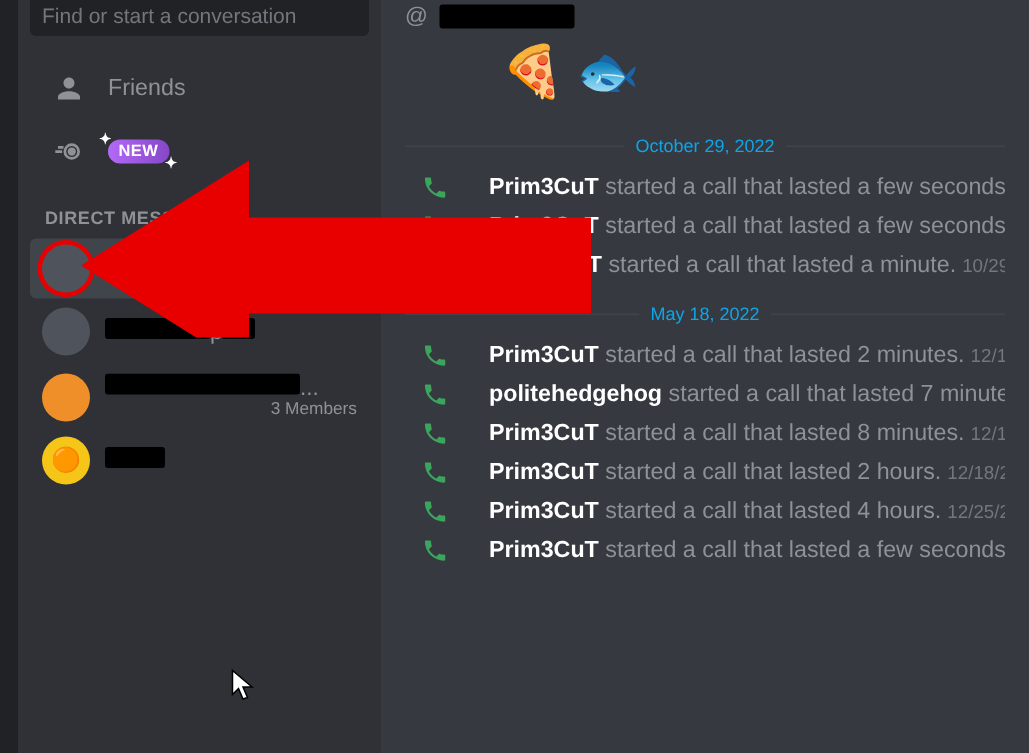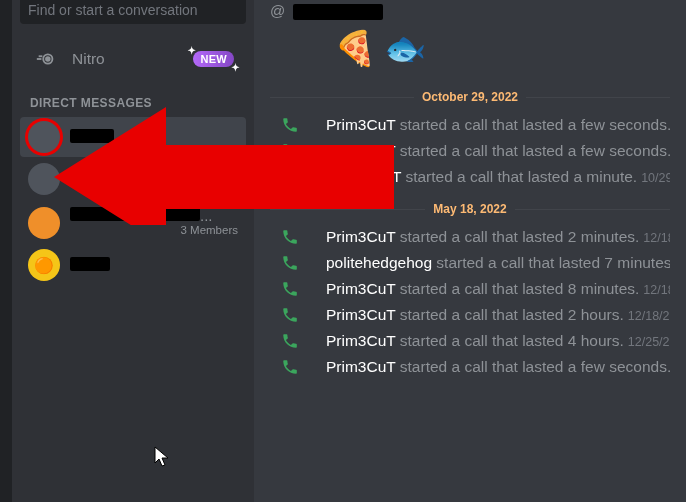--- a/index.html
+++ b/index.html
@@ -143,41 +143,41 @@
   align-items: center;
   margin: 12px 16px 8px 16px;
 }
 .date-divider::before, .date-divider::after {
   content: '';
   flex: 1;
   height: 1px;
   background: #41444a;
 }
 .date-divider span {
-  color: #fdba74;
+  color: #0ea5e9;
   font-size: 12px;
-  font-weight: 700;
+  font-weight: 400;
   padding: 0 8px;
 }
 .call-row {
   display: flex;
   align-items: center;
   padding: 4px 16px;
   font-size: 15.5px;
   color: #8e9297;
 }
 .call-icon {
   width: 40px;
   display: flex;
   justify-content: center;
   color: #3ba55d;
   margin-right: 16px;
 }
 .call-text { flex: 1; white-space: nowrap; overflow: hidden; }
-.call-text .user { color: #fff; font-weight: 400; }
+.call-text .user { color: #fff; font-weight: 700; }
 .call-text .ts { color: #72767d; font-size: 12.5px; margin-left: 4px; }
 .big-arrow {
   position: absolute;
   left: 54px;
   top: 65px;
   width: 340px;
   height: 160px;
   pointer-events: none;
 }
 .cursor {
@@ -190,31 +190,38 @@
 }
 </style>
 </head>
 <body>
 
 <div class="sidebar"></div>
 
 <div class="channel-list">
   <div class="search-box">Find or start a conversation</div>
 
+  <div class="nav-item">
+    <span class="icon">
+      <svg width="22" height="22" viewBox="0 0 24 24" fill="#8e9297">
+          <path d="M12 12c2.2 0 4-1.8 4-4s-1.8-4-4-4-4 1.8-4 4 1.8 4 4 4zm0 2c-2.7 0-8 1.3-8 4v2h16v-2c0-2.7-5.3-4-8-4z"></path>
+        </svg>
+    </span>
+    <span class="label">Friends</span>
+  </div>
 
   <div class="nav-item">
     <span class="icon">
       <svg width="22" height="22" viewBox="0 0 24 24" fill="none" stroke="#8e9297" stroke-width="2">
           <circle cx="14" cy="12" r="5"></circle>
           <circle cx="14" cy="12" r="2" fill="#8e9297"></circle>
           <line x1="2" y1="12" x2="7" y2="12"></line>
           <line x1="4" y1="9" x2="8" y2="9"></line>
         </svg>
     </span>
-    <span class="label">Nitro</span>
     <span class="new-badge">
       <span class="sparkle s1">✦</span>
       <span>NEW</span>
       <span class="sparkle s2">✦</span>
     </span>
   </div>
 
   <div class="section-header">DIRECT MESSAGES</div>
 
   <div class="dm-item selected">

